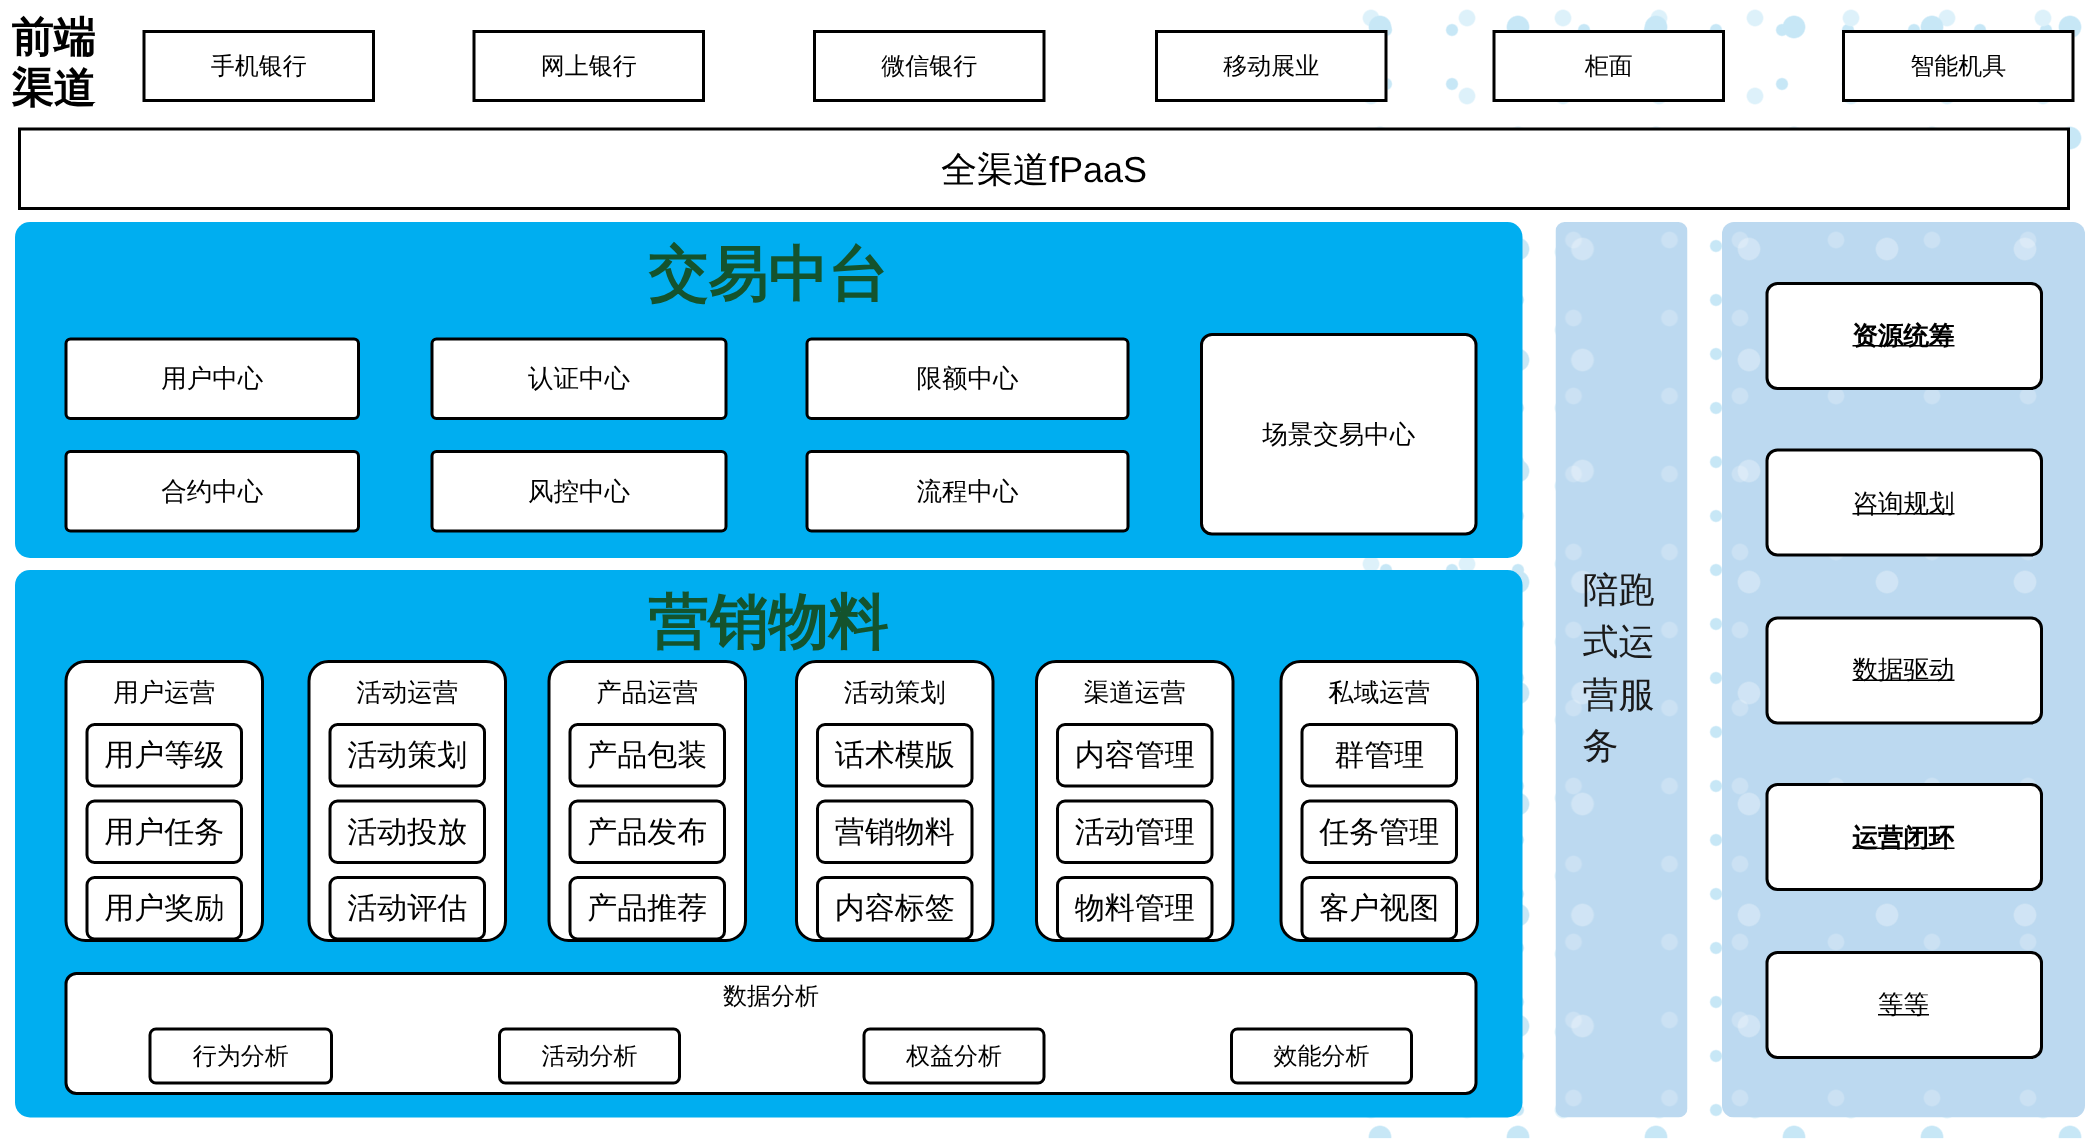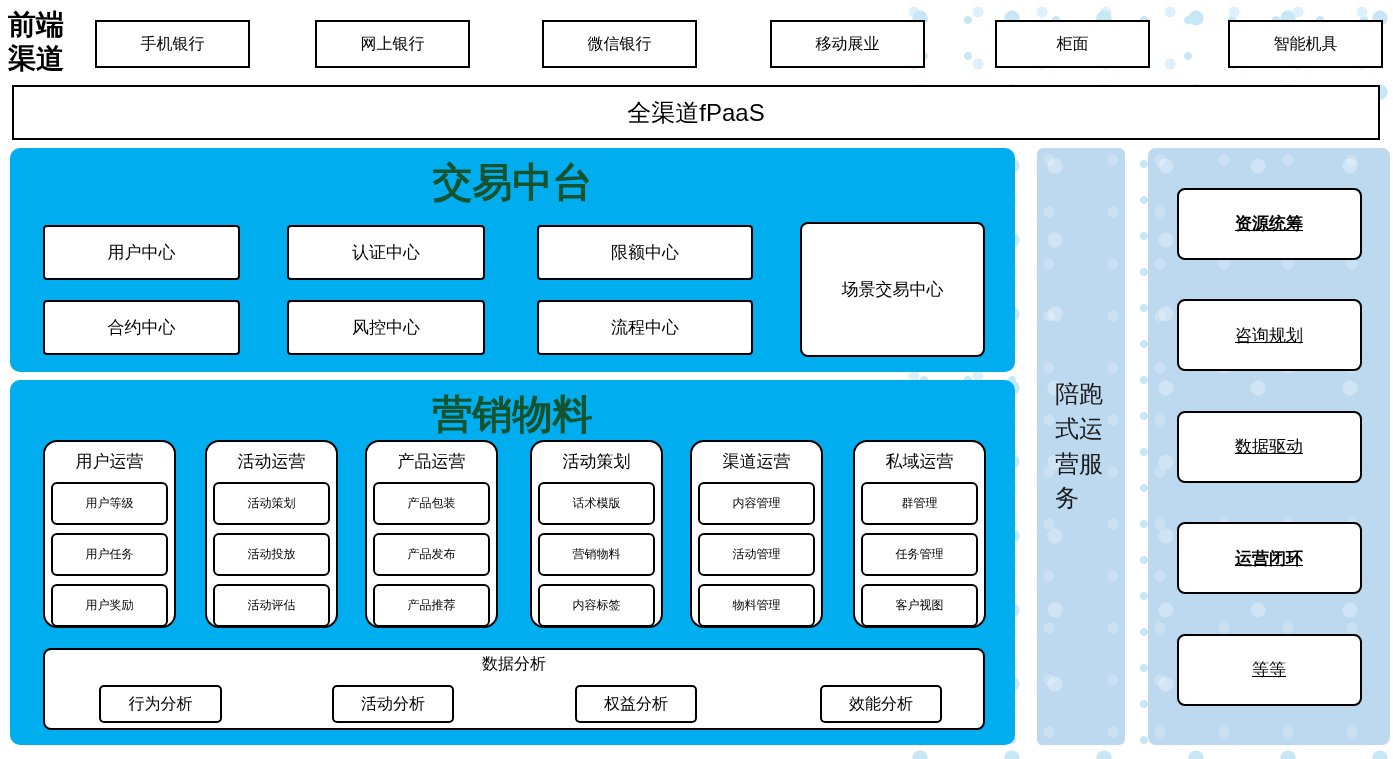--- a/index.html
+++ b/index.html
@@ -58,22 +58,22 @@
 
   
   .group{
     position:absolute;top:60px;width:133px;height:188px;background:#fff;
     border:2px solid var(--ink);border-radius:14px;
     display:flex;flex-direction:column;align-items:center;
   }
   .group-title{margin-top:8px;font-size:17px;}
   .group-items{display:flex;flex-direction:column;gap:8px;margin-top:9px;align-items:center;}
   .gitem{
-    width:117px;height:43px;background:#fff;border:2px solid var(--ink);border-radius:6px;
-    display:flex;align-items:center;justify-content:center;font-size:12px;
+    width:105px;height:43px;background:#fff;border:2px solid var(--ink);border-radius:6px;
+    display:flex;align-items:center;justify-content:center;font-size:20px;
   }
 
   .analysis{
     position:absolute;left:33px;top:268px;width:942px;height:82px;background:#fff;
     border:2px solid var(--ink);border-radius:8px;
   }
   .analysis-title{position:absolute;top:4px;left:0;width:100%;text-align:center;font-size:16px;}
   .abox{
     position:absolute;top:35px;height:38px;background:#fff;border:2px solid var(--ink);
     border-radius:5px;display:flex;align-items:center;justify-content:center;font-size:16px;

